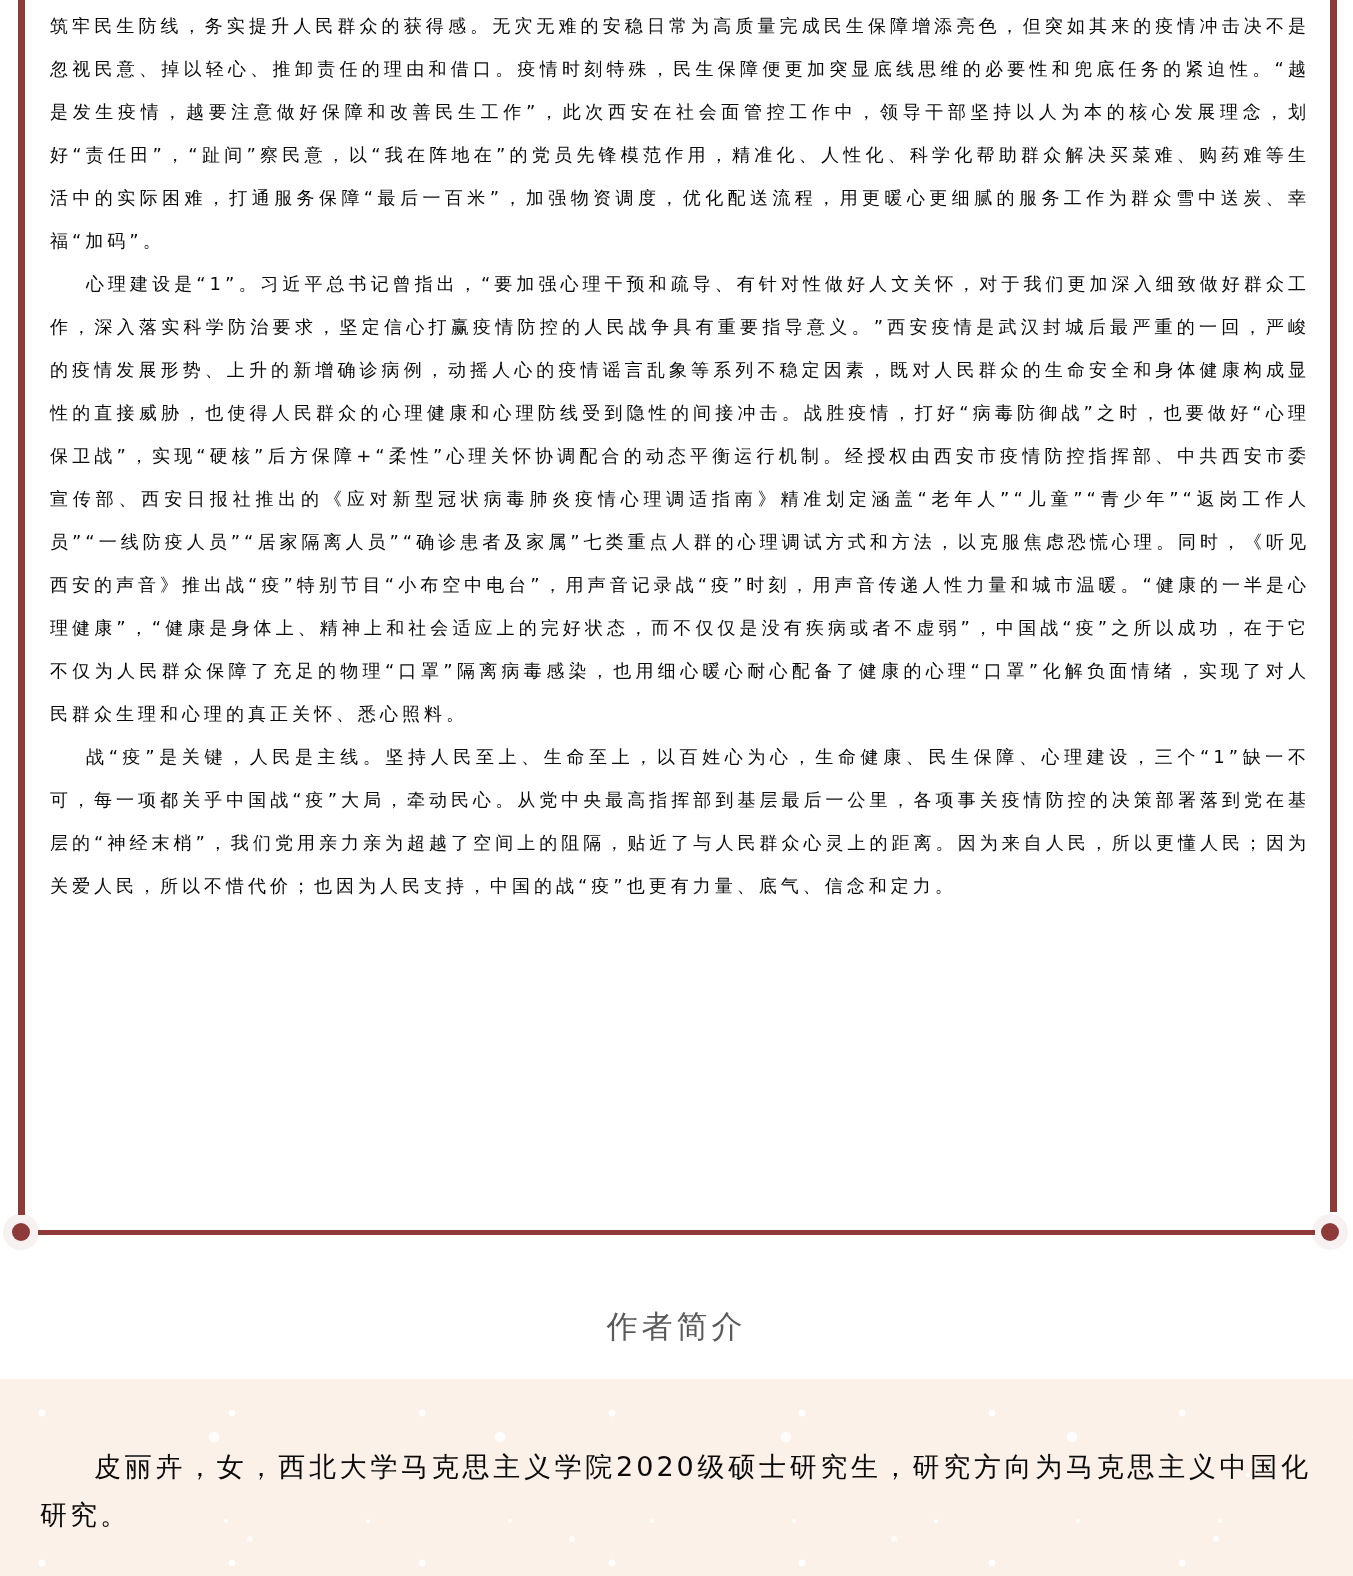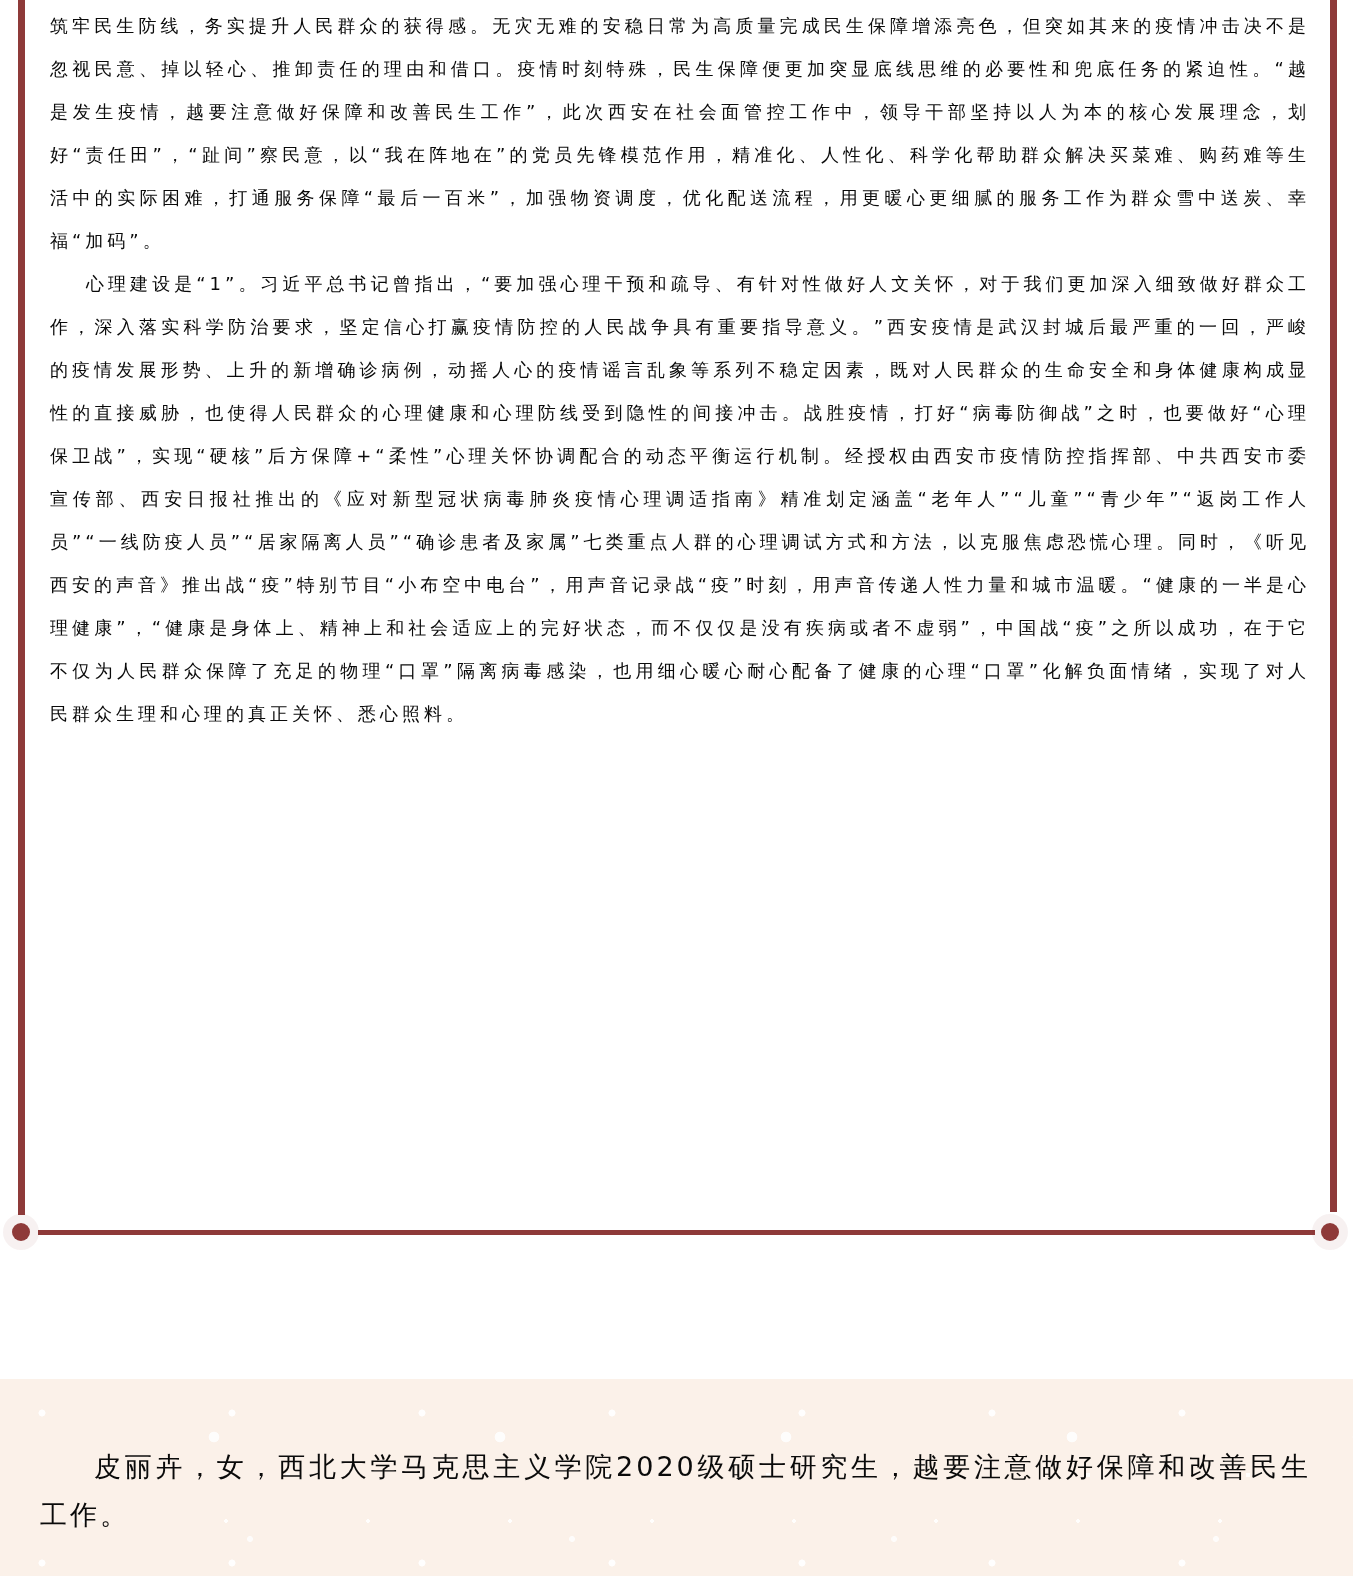--- a/index.html
+++ b/index.html
@@ -99,24 +99,26 @@
 <body>
 
 <div class="page">
 
   <div class="v-rule left"></div>
   <div class="v-rule right"></div>
 
   <div class="article-text">
     <p>筑牢民生防线，务实提升人民群众的获得感。无灾无难的安稳日常为高质量完成民生保障增添亮色，但突如其来的疫情冲击决不是忽视民意、掉以轻心、推卸责任的理由和借口。疫情时刻特殊，民生保障便更加突显底线思维的必要性和兜底任务的紧迫性。“越是发生疫情，越要注意做好保障和改善民生工作”，此次西安在社会面管控工作中，领导干部坚持以人为本的核心发展理念，划好“责任田”，“趾间”察民意，以“我在阵地在”的党员先锋模范作用，精准化、人性化、科学化帮助群众解决买菜难、购药难等生活中的实际困难，打通服务保障“最后一百米”，加强物资调度，优化配送流程，用更暖心更细腻的服务工作为群众雪中送炭、幸福“加码”。</p>
     <p class="indent">心理建设是“1”。习近平总书记曾指出，“要加强心理干预和疏导、有针对性做好人文关怀，对于我们更加深入细致做好群众工作，深入落实科学防治要求，坚定信心打赢疫情防控的人民战争具有重要指导意义。”西安疫情是武汉封城后最严重的一回，严峻的疫情发展形势、上升的新增确诊病例，动摇人心的疫情谣言乱象等系列不稳定因素，既对人民群众的生命安全和身体健康构成显性的直接威胁，也使得人民群众的心理健康和心理防线受到隐性的间接冲击。战胜疫情，打好“病毒防御战”之时，也要做好“心理保卫战”，实现“硬核”后方保障+“柔性”心理关怀协调配合的动态平衡运行机制。经授权由西安市疫情防控指挥部、中共西安市委宣传部、西安日报社推出的《应对新型冠状病毒肺炎疫情心理调适指南》精准划定涵盖“老年人”“儿童”“青少年”“返岗工作人员”“一线防疫人员”“居家隔离人员”“确诊患者及家属”七类重点人群的心理调试方式和方法，以克服焦虑恐慌心理。同时，《听见西安的声音》推出战“疫”特别节目“小布空中电台”，用声音记录战“疫”时刻，用声音传递人性力量和城市温暖。“健康的一半是心理健康”，“健康是身体上、精神上和社会适应上的完好状态，而不仅仅是没有疾病或者不虚弱”，中国战“疫”之所以成功，在于它不仅为人民群众保障了充足的物理“口罩”隔离病毒感染，也用细心暖心耐心配备了健康的心理“口罩”化解负面情绪，实现了对人民群众生理和心理的真正关怀、悉心照料。</p>
+    <p class="indent">战“疫”是关键，人民是主线。坚持人民至上、生命至上，以百姓心为心，生命健康、民生保障、心理建设，三个“1”缺一不可，每一项都关乎中国战“疫”大局，牵动民心。从党中央最高指挥部到基层最后一公里，各项事关疫情防控的决策部署落到党在基层的“神经末梢”，我们党用亲力亲为超越了空间上的阻隔，贴近了与人民群众心灵上的距离。因为来自人民，所以更懂人民；因为关爱人民，所以不惜代价；也因为人民支持，中国的战“疫”也更有力量、底气、信念和定力。</p>
   </div>
 
   <span class="divider-dot left"></span>
   <div class="divider-line"></div>
   <span class="divider-dot right"></span>
 
+  <div class="author-title">作者简介</div>
 
   <div class="author-box">
-    <p>皮丽卉，女，西北大学马克思主义学院2020级硕士研究生，越要注意做好保障和改善民生工作。</p>
+    <p>皮丽卉，女，西北大学马克思主义学院2020级硕士研究生，研究方向为马克思主义中国化研究。</p>
   </div>
 
 </div>
 
 </body></html>

